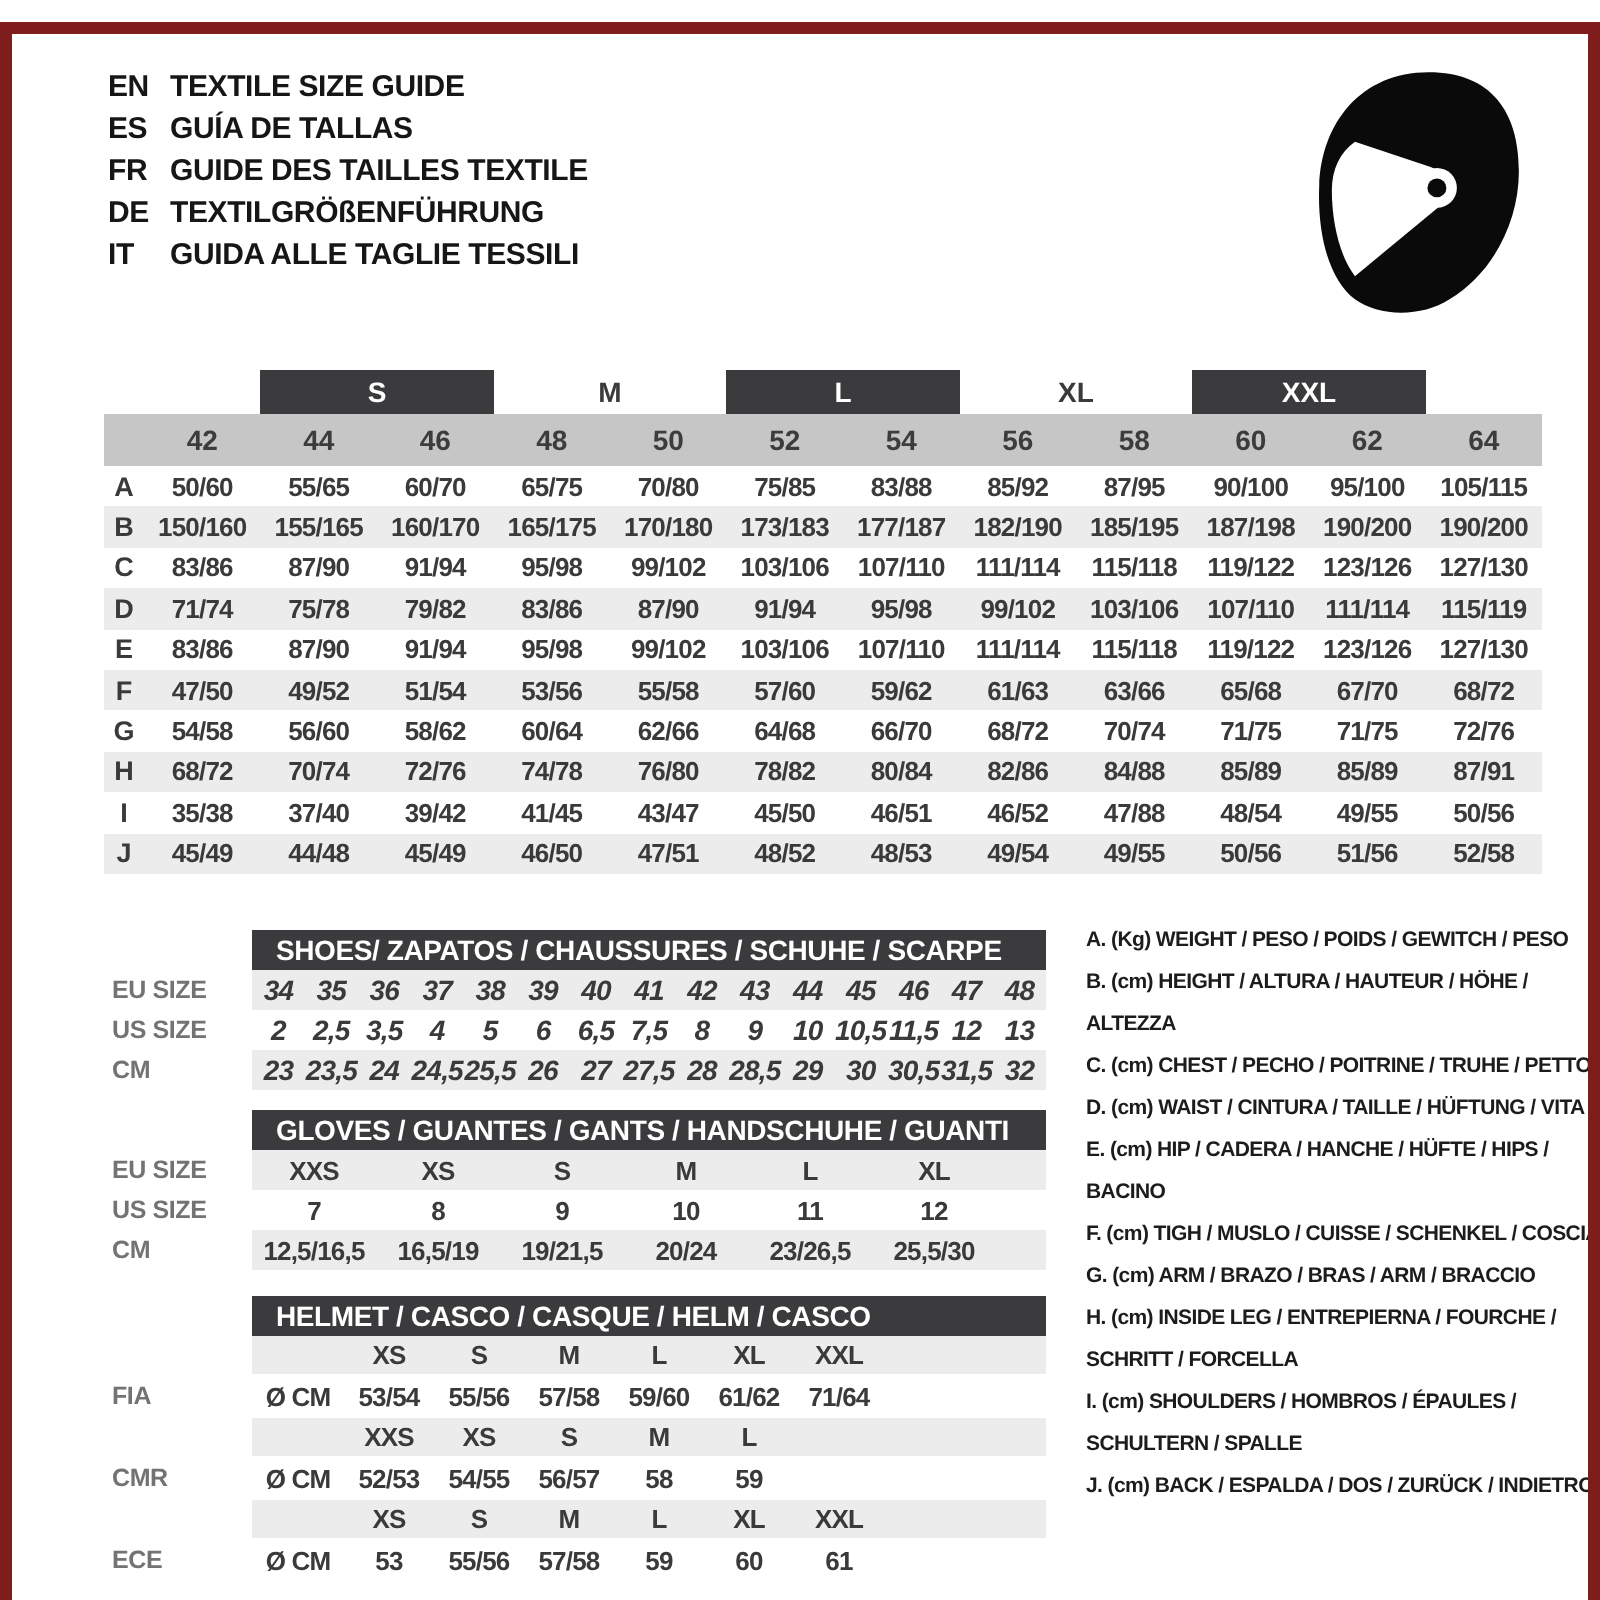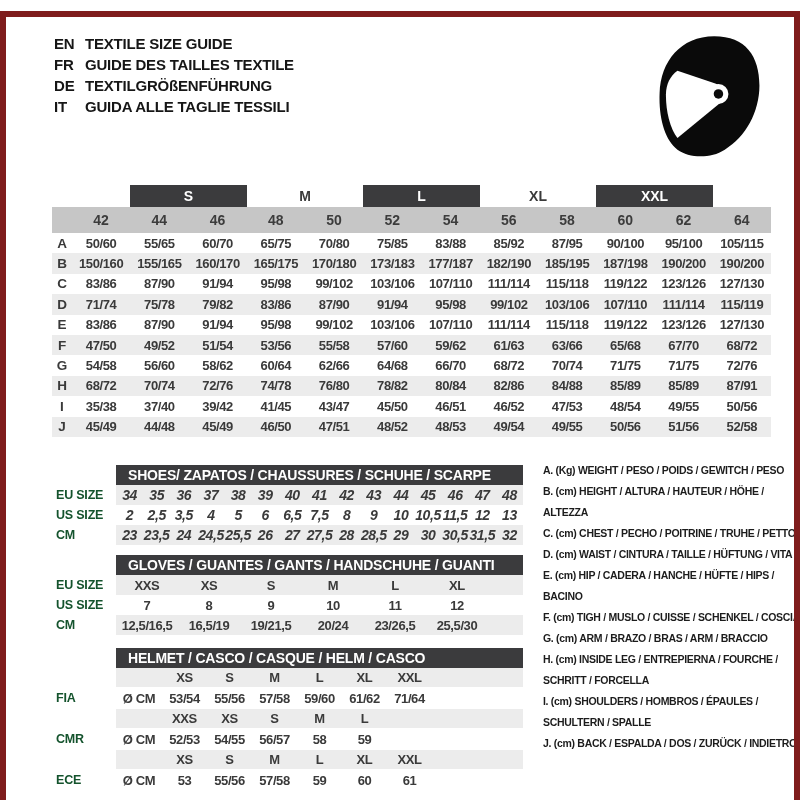--- a/index.html
+++ b/index.html
@@ -25,21 +25,21 @@
   .trow{height:20.4px;display:grid;grid-template-columns:20px repeat(12,1fr);align-items:center;
     font-size:13px;letter-spacing:-0.4px;}
   .trow.stripe{background:#ececec;}
   .trow .cell{text-align:center;}
   .trow .rlabel{letter-spacing:0;font-size:13.5px;}
   
   .subtable{position:absolute;left:50px;width:467px;}
   .sub-row{display:flex;height:20px;}
   .sub-row.h19{height:19px;}
   .sub-row.h22{height:22px;}
-  .sub-label{width:60px;display:flex;align-items:center;font-size:12.5px;color:#14532d;letter-spacing:-0.2px;}
+  .sub-label{width:70px;display:flex;align-items:center;font-size:12.5px;color:#737373;letter-spacing:-0.2px;}
   .sub-header{flex:1;height:20px;background:#3b3b3d;color:#fff;display:flex;align-items:center;
     padding-left:12px;font-size:14px;letter-spacing:-0.2px;}
   .sub-vals{flex:1;display:grid;align-items:center;font-size:13px;letter-spacing:-0.4px;}
   .sub-vals > div{text-align:center;}
   .sub-vals.shaded{background:#ececec;}
   .shoes-grid{grid-template-columns:repeat(15,1fr);font-size:14px;font-style:italic;}
   .gloves-grid{grid-template-columns:repeat(6,62px) 1fr;}
   .helm-grid{grid-template-columns:46px repeat(6,45px) 1fr;}
   
   .legend{position:absolute;left:537px;top:443px;width:258px;font-size:10.5px;letter-spacing:-0.3px;
@@ -47,20 +47,24 @@
 </style>
 </head>
 <body>
 
 <div class="sheet">
 
   <div class="lang" id="lang-block">
       <div class="lang-row">
         <div class="lang-code">EN</div>
         <div class="lang-title">TEXTILE SIZE GUIDE</div>
+      </div>
+      <div class="lang-row">
+        <div class="lang-code">ES</div>
+        <div class="lang-title">GUÍA DE TALLAS</div>
       </div>
       <div class="lang-row">
         <div class="lang-code">FR</div>
         <div class="lang-title">GUIDE DES TAILLES TEXTILE</div>
       </div>
       <div class="lang-row">
         <div class="lang-code">DE</div>
         <div class="lang-title">TEXTILGRÖßENFÜHRUNG</div>
       </div>
       <div class="lang-row">
@@ -224,21 +228,21 @@
       <div class="trow">
         <div class="cell rlabel">I</div>
         <div class="cell">35/38</div>
         <div class="cell">37/40</div>
         <div class="cell">39/42</div>
         <div class="cell">41/45</div>
         <div class="cell">43/47</div>
         <div class="cell">45/50</div>
         <div class="cell">46/51</div>
         <div class="cell">46/52</div>
-        <div class="cell">47/53</div>
+        <div class="cell">47/88</div>
         <div class="cell">48/54</div>
         <div class="cell">49/55</div>
         <div class="cell">50/56</div>
       </div>
       <div class="trow stripe">
         <div class="cell rlabel">J</div>
         <div class="cell">45/49</div>
         <div class="cell">44/48</div>
         <div class="cell">45/49</div>
         <div class="cell">46/50</div>

